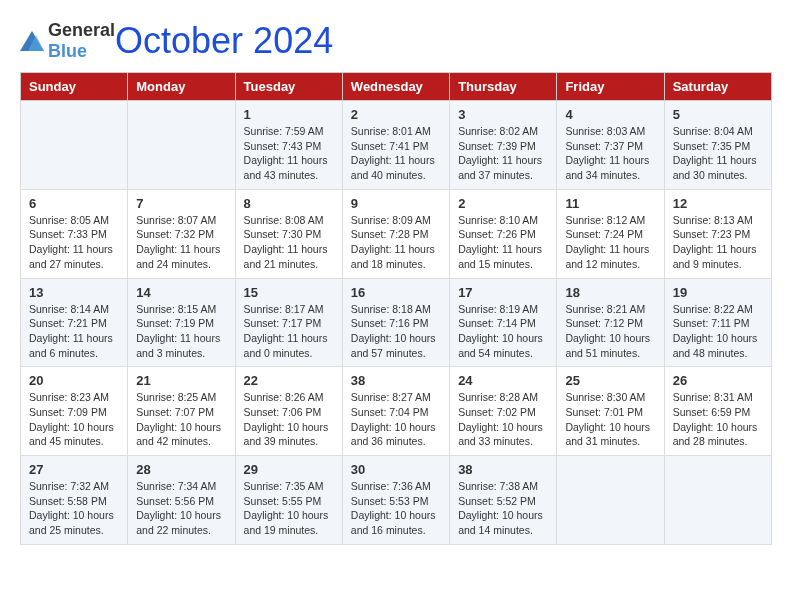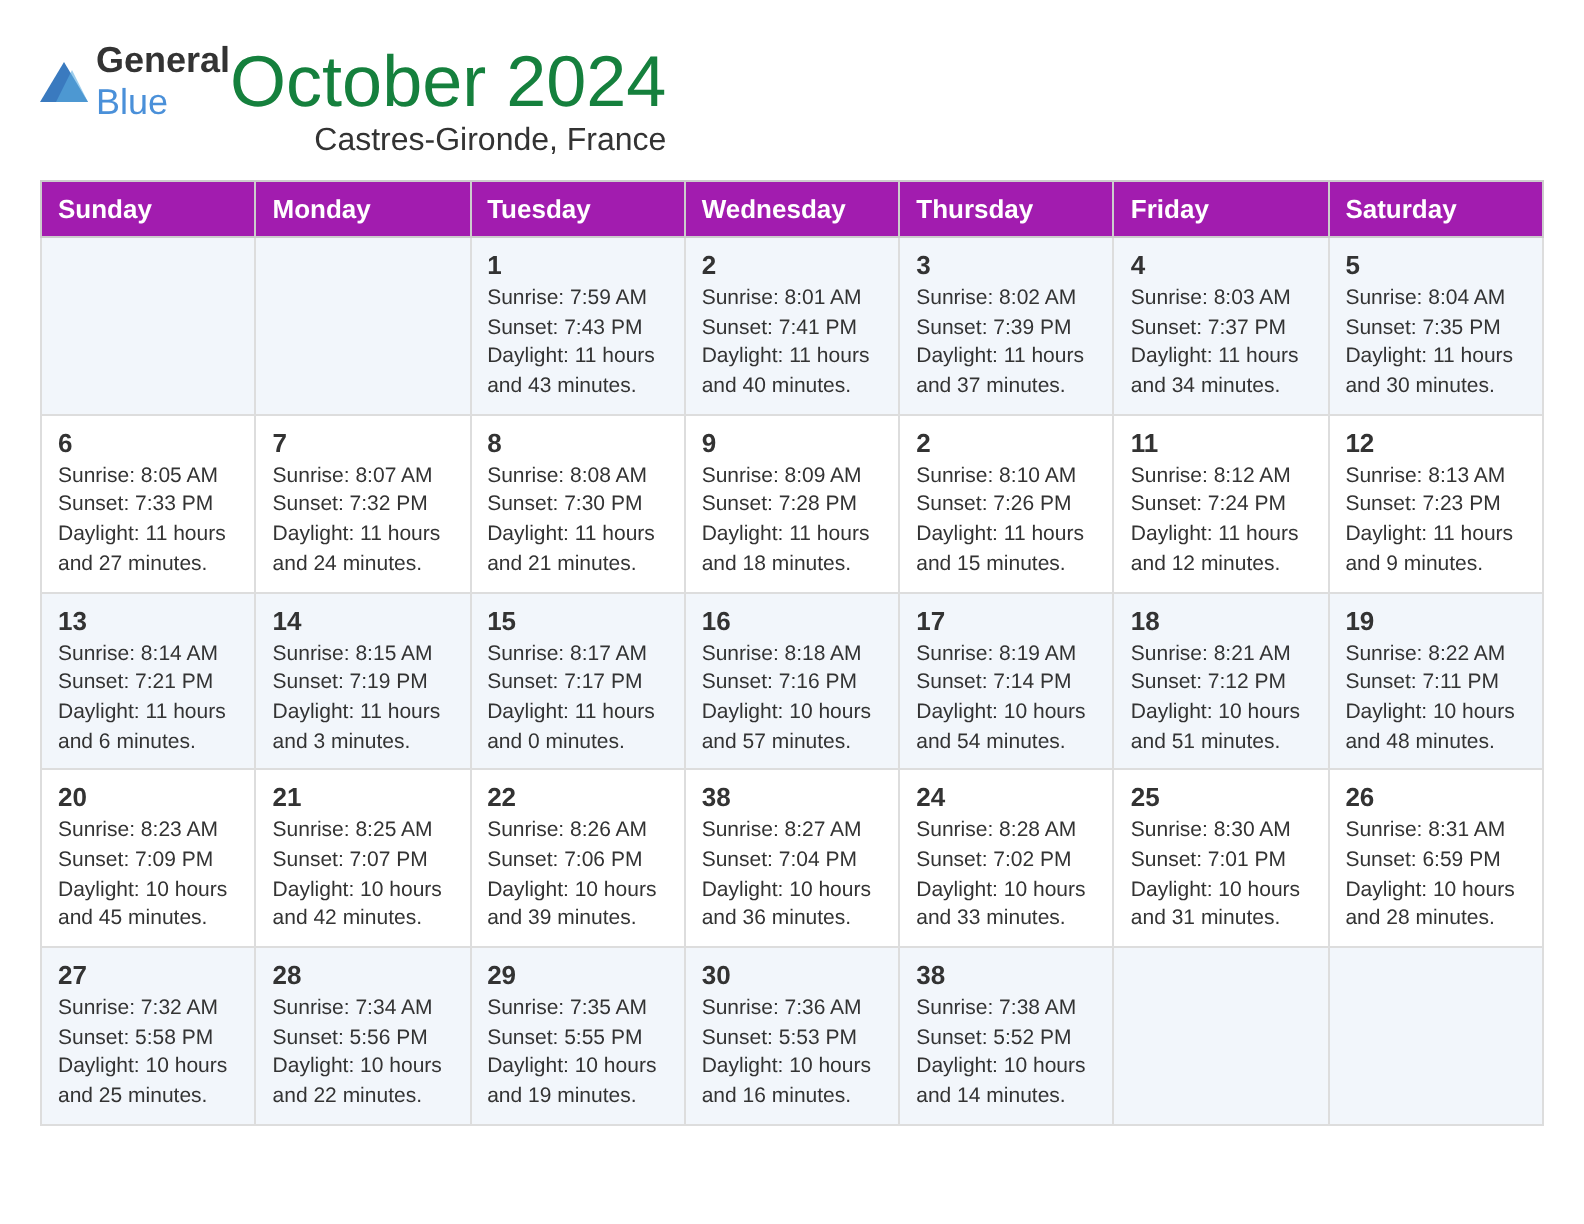--- a/index.html
+++ b/index.html
@@ -20,46 +20,46 @@
       align-items: center;
       gap: 4px;
     }
     .logo-text-general {
       font-size: 18px;
       font-weight: bold;
       color: #333;
     }
     .logo-text-blue {
       font-size: 18px;
-      font-weight: normal;
+      font-weight: bold;
       color: #4a90d9;
     }
     .logo-icon {
       width: 24px;
       height: 20px;
     }
     .title-block {
       text-align: right;
     }
     .month-title {
       font-size: 36px;
       font-weight: normal;
-      color: #15803d;
+      color: #1d4ed8;
     }
     .location-title {
       font-size: 16px;
       color: #333;
     }
     table {
       width: 100%;
       border-collapse: collapse;
       table-layout: fixed;
     }
     th {
-      background-color: #a21caf;
+      background-color: #b91c1c;
       color: #fff;
       text-align: left;
       padding: 6px 8px;
       font-size: 13px;
       font-weight: bold;
       border: 1px solid #ccc;
     }
     td {
       vertical-align: top;
       padding: 6px 8px;
@@ -95,21 +95,20 @@
       <polygon points="15,0 30,25 0,25" fill="#3a7abf"></polygon>
       <polygon points="20,5 30,25 10,25" fill="#5aabdf" opacity="0.6"></polygon>
     </svg>
     <div>
       <span class="logo-text-general">General</span><br>
       <span class="logo-text-blue">Blue</span>
     </div>
   </div>
   <div class="title-block">
     <div class="month-title">October 2024</div>
-    <div class="location-title">Castres-Gironde, France</div>
   </div>
 </div>
 
 <table>
   <thead>
     <tr>
       <th>Sunday</th>
       <th>Monday</th>
       <th>Tuesday</th>
       <th>Wednesday</th>

